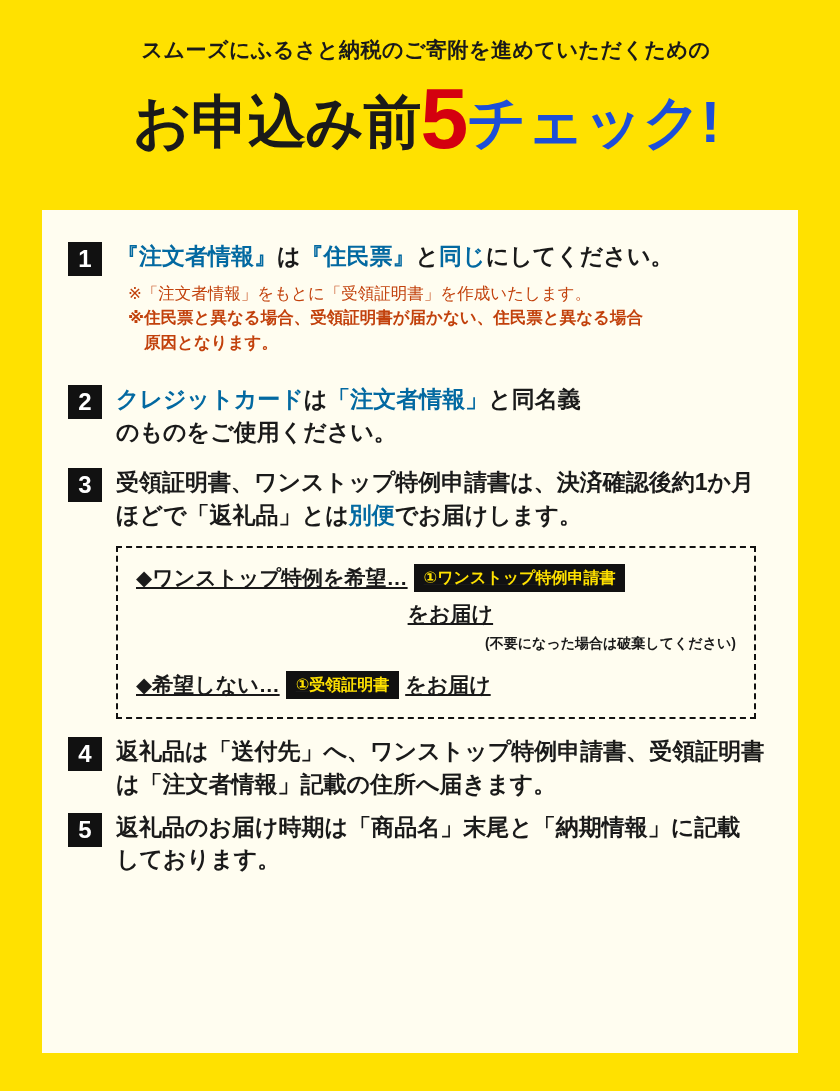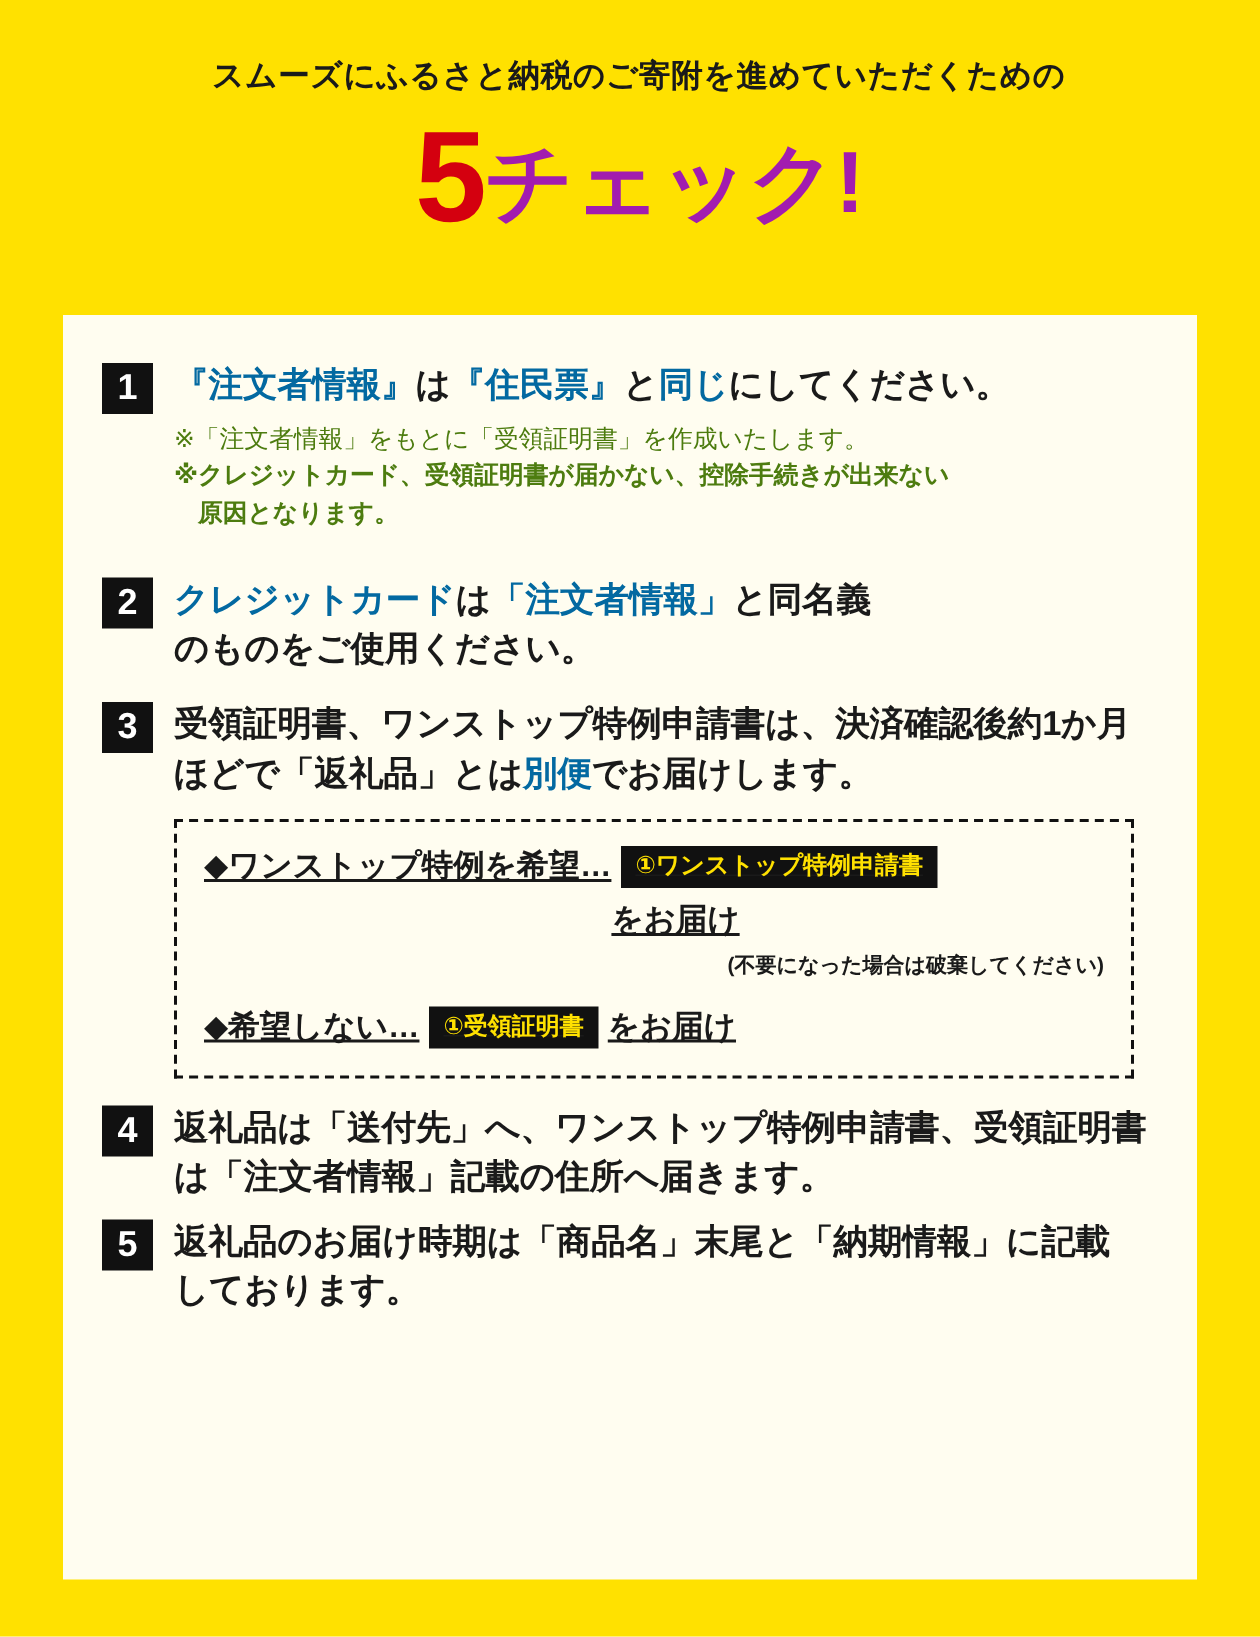--- a/index.html
+++ b/index.html
@@ -38,21 +38,21 @@
     font-size: 58px;
     font-weight: bold;
     line-height: 1.0;
     letter-spacing: -1px;
     white-space: nowrap;
     display: flex;
     justify-content: center;
     align-items: baseline;
   }
   .header-title .t-black { color: #1a1a1a; }
-  .header-title .t-red { color: #a21caf; }
+  .header-title .t-red { color: #1d4ed8; }
   .header-title .t-num {
     color: #d4000f;
     font-size: 86px;
     line-height: 0.8;
     position: relative;
     top: 6px;
   }
 
   
   .card {
@@ -90,21 +90,22 @@
     font-size: 23px;
     font-weight: bold;
     line-height: 1.42;
   }
   .red { color: #0369a1; }
   .sub-note {
     font-size: 16.5px;
     font-weight: normal;
     line-height: 1.5;
     margin-top: 8px;
-    color: #4d7c0f;
+    color: #c2410c;
+    margin-left: 12px;
   }
   .sub-note .b { font-weight: bold; }
   .sub-note .indent { display: block; padding-left: 16px; }
   .gap-1 { height: 24px; }
   .gap-2 { height: 14px; }
 
   
   .dashed-box {
     border: 2px dashed #111;
     margin: 14px 0 14px 48px;
@@ -146,34 +147,35 @@
   .mt-10 { margin-top: 10px; }
 </style>
 </head>
 <body>
 
 <div class="page">
 
   <div class="header">
     <div class="header-lead">スムーズにふるさと納税のご寄附を進めていただくための</div>
     <div class="header-title">
+      <span class="t-black">お申込み前</span>
       <span class="t-num">5</span>
       <span class="t-red">チェック!</span>
     </div>
   </div>
 
   <div class="card">
 
     <div class="item">
       <div class="num-badge">1</div>
       <div class="item-body">
         <span class="red">『注文者情報』</span><span>は</span><span class="red">『住民票』</span><span>と</span><span class="red">同じ</span><span>にしてください。</span>
         <div class="sub-note">
           <span>※「注文者情報」をもとに「受領証明書」を作成いたします。</span><br>
-          <span class="b">※クレジットカード、受領証明書が届かない、控除手続きが出来ない</span>
+          <span class="b">※住民票と異なる場合、受領証明書が届かない、住民票と異なる場合</span>
           <span class="b indent">原因となります。</span>
         </div>
       </div>
     </div>
 
     <div class="gap-1"></div>
 
     <div class="item">
       <div class="num-badge">2</div>
       <div class="item-body">

